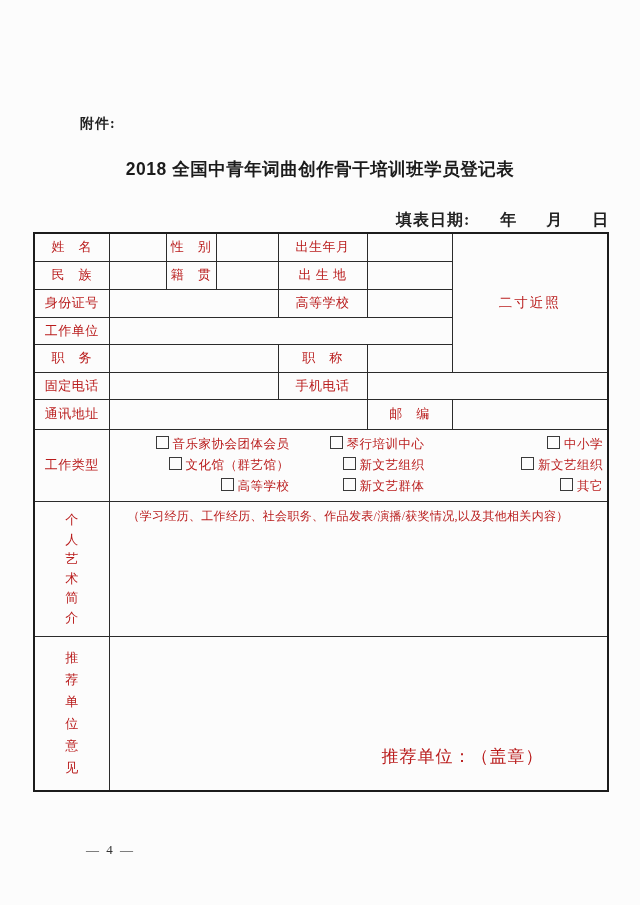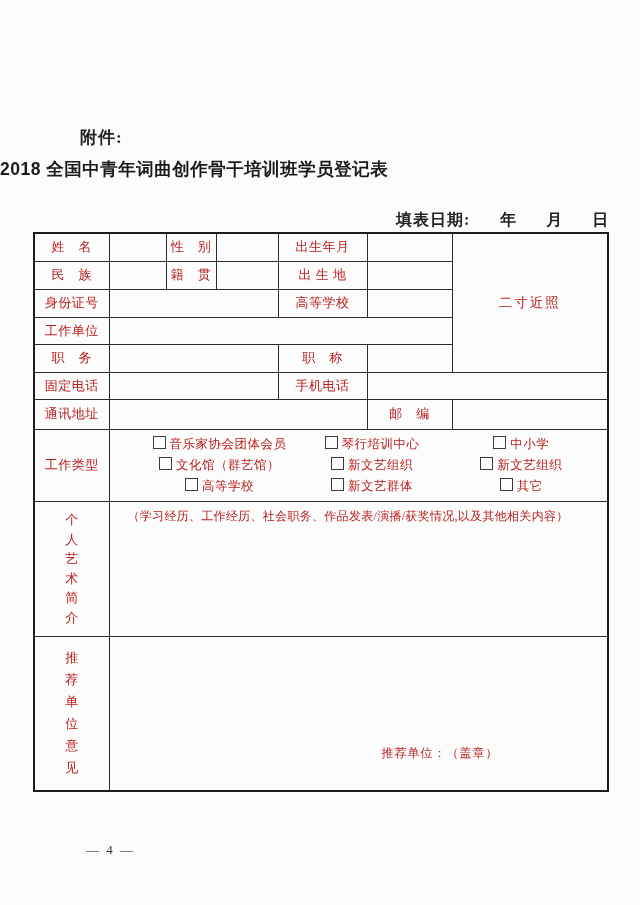--- a/index.html
+++ b/index.html
@@ -3,25 +3,26 @@
 <meta charset="utf-8">
 <style>
   html,body { margin:0; padding:0; }
   body {
     width:640px; height:905px; position:relative;
     background:#fcfcfc;
     font-family:"Liberation Serif", serif;
     color:#222;
   }
   .attachment {
-    position:absolute; left:80px; top:126px;
-    font-size:17px; font-weight:bold; letter-spacing:1px;
+    position:absolute; left:80px; top:115px;
+    font-size:14px; font-weight:bold; letter-spacing:1px;
   }
   .doc-title {
     position:absolute; left:0; top:157px; width:640px;
+    text-align:center;
     font-family:"Liberation Sans", sans-serif;
     font-weight:bold; font-size:17.5px; letter-spacing:0.5px;
     color:#1b1b1b;
   }
   .fill-date {
     position:absolute; left:396px; top:210px;
     font-size:16px; font-weight:bold; letter-spacing:1px;
     white-space:nowrap;
   }
   .fill-date .gap1 { margin-left:25px; }
@@ -31,21 +32,21 @@
     border-collapse:collapse; table-layout:fixed;
     border:2px solid #1c1c1c;
   }
   .reg-table td {
     border:1px solid #2b2b2b;
     font-size:13px; text-align:center; vertical-align:middle;
     padding:0; overflow:hidden; color:#b91c1c;
   }
   td.lbl { letter-spacing:0.5px; }
   td.photo-cell { font-size:13.5px; letter-spacing:2px; }
-  td.wt-content { text-align:center; vertical-align:middle;padding-left:15px; }
+  td.wt-content { text-align:right; vertical-align:middle; }
   .wt-grid {
     display:grid; grid-template-columns:170px 135px 1fr;
     row-gap:4px; padding:4px 4px 4px 10px;
     font-size:12.5px; letter-spacing:0.5px;
   }
   .cb {
     display:inline-block; width:11px; height:11px;
     border:1px solid #3a3a3a; background:transparent;
     margin-right:4px; vertical-align:-1px;
   }
@@ -54,21 +55,21 @@
   .vlabel.bio span { line-height:19.5px; font-size:13px; }
   .vlabel.rec span { line-height:22px; font-size:13px; }
   td.bio-content {
     text-align:left; vertical-align:top;
     font-size:12px; letter-spacing:0.3px;
     padding:6px 8px 0 18px;
   }
   td.rec-content { position:relative; }
   .seal-line {
     position:absolute; left:272px; top:108px;
-    font-size:12px; letter-spacing:1px; white-space:nowrap;
+    font-size:17px; letter-spacing:1px; white-space:nowrap;
   }
   .page-number {
     position:absolute; left:86px; top:842px;
     font-size:13px; color:#333; letter-spacing:2px;
   }
 </style>
 </head>
 <body>
 
 <div class="attachment">附件:</div>

